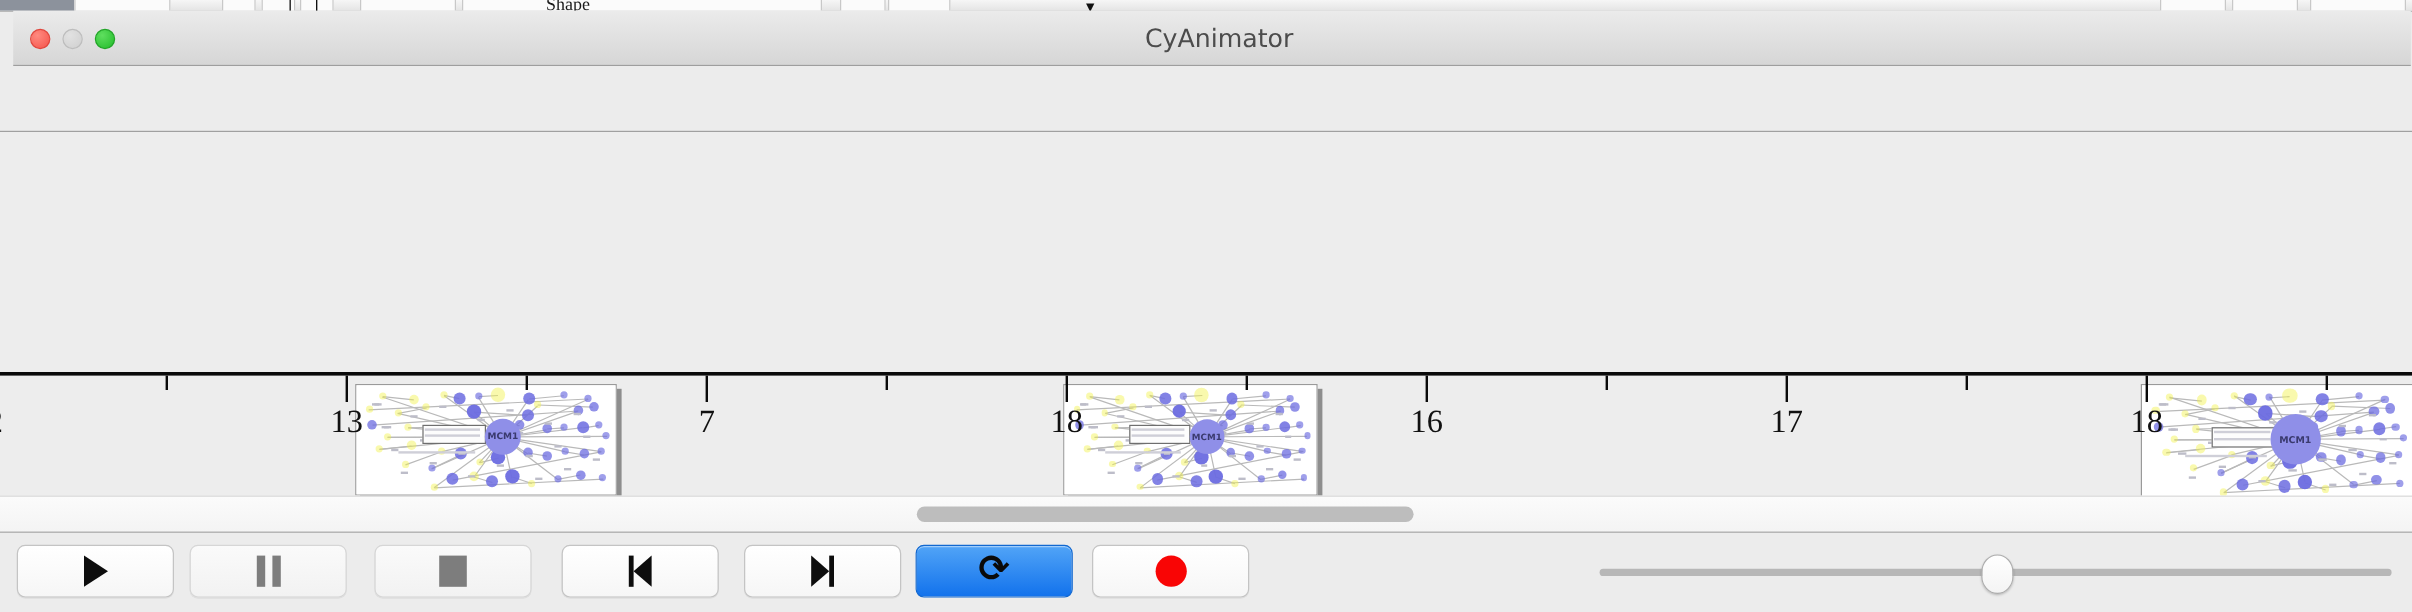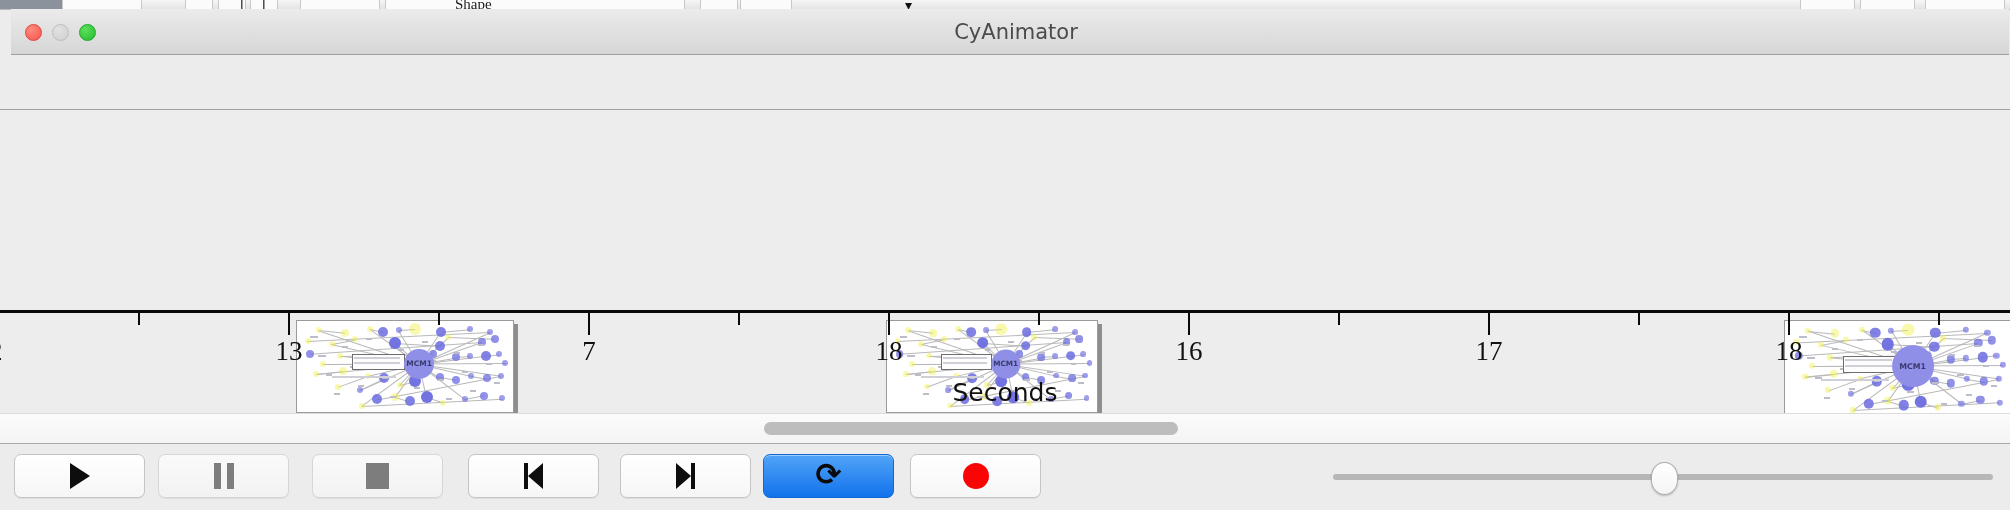--- a/index.html
+++ b/index.html
@@ -730,21 +730,20 @@
         <div class="tick major" style="left: 1788px;"></div>
         <div class="tick-label" style="left: 1789px;">18</div>
         <div class="tick minor" style="left: 138px;"></div>
         <div class="tick minor" style="left: 438px;"></div>
         <div class="tick minor" style="left: 738px;"></div>
         <div class="tick minor" style="left: 1038px;"></div>
         <div class="tick minor" style="left: 1338px;"></div>
         <div class="tick minor" style="left: 1638px;"></div>
         <div class="tick minor" style="left: 1938px;"></div>
       </div>
-    <div class="axis-title">Seconds</div>
   </div>
 
   <div class="hscroll-track">
     <div class="hscroll-thumb" style="left: 763.8px; width: 414.06px;"></div>
   </div>
 
   <div class="ctrlbar">
     <div class="cbtn" id="play-button">
       <span class="ico-play"></span>
     </div>

